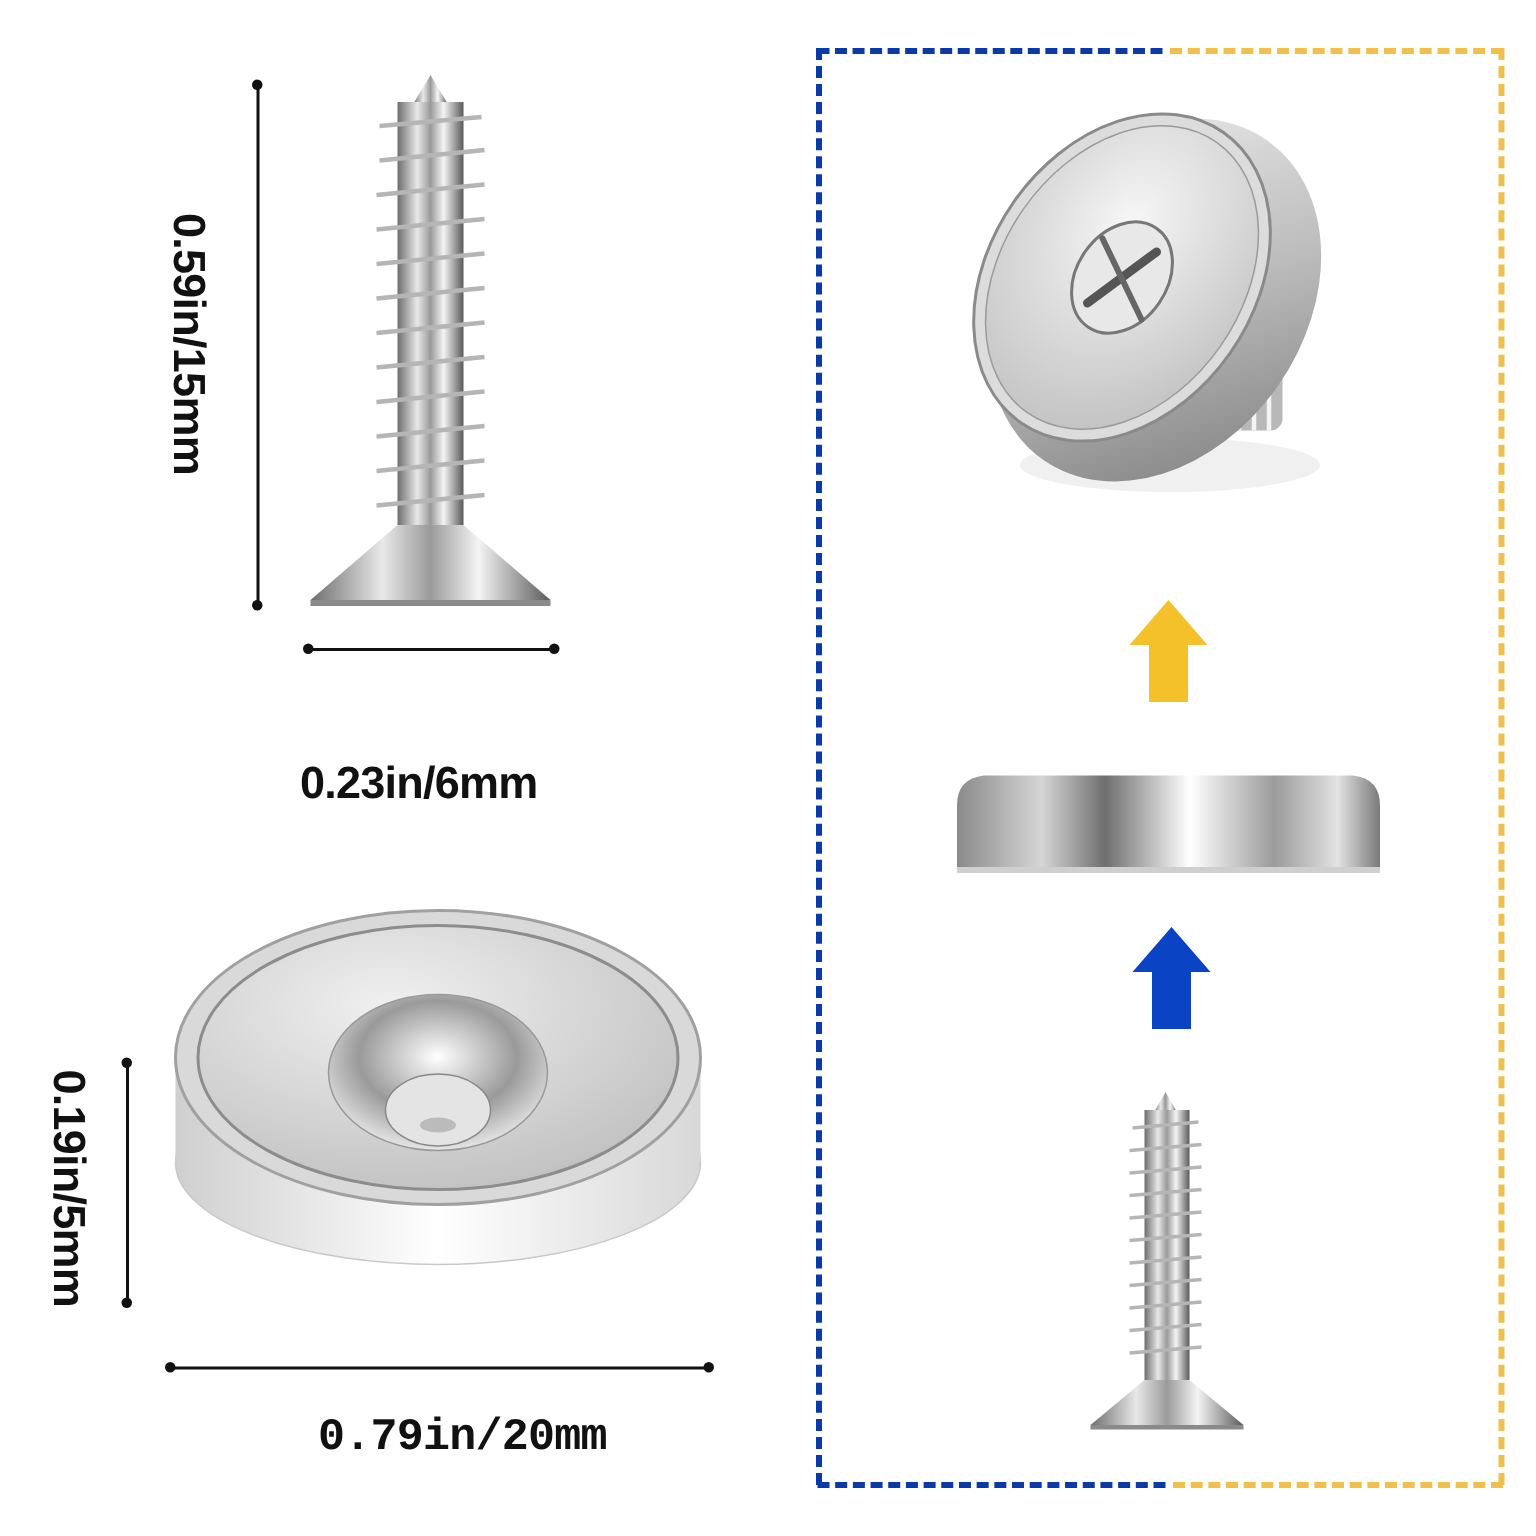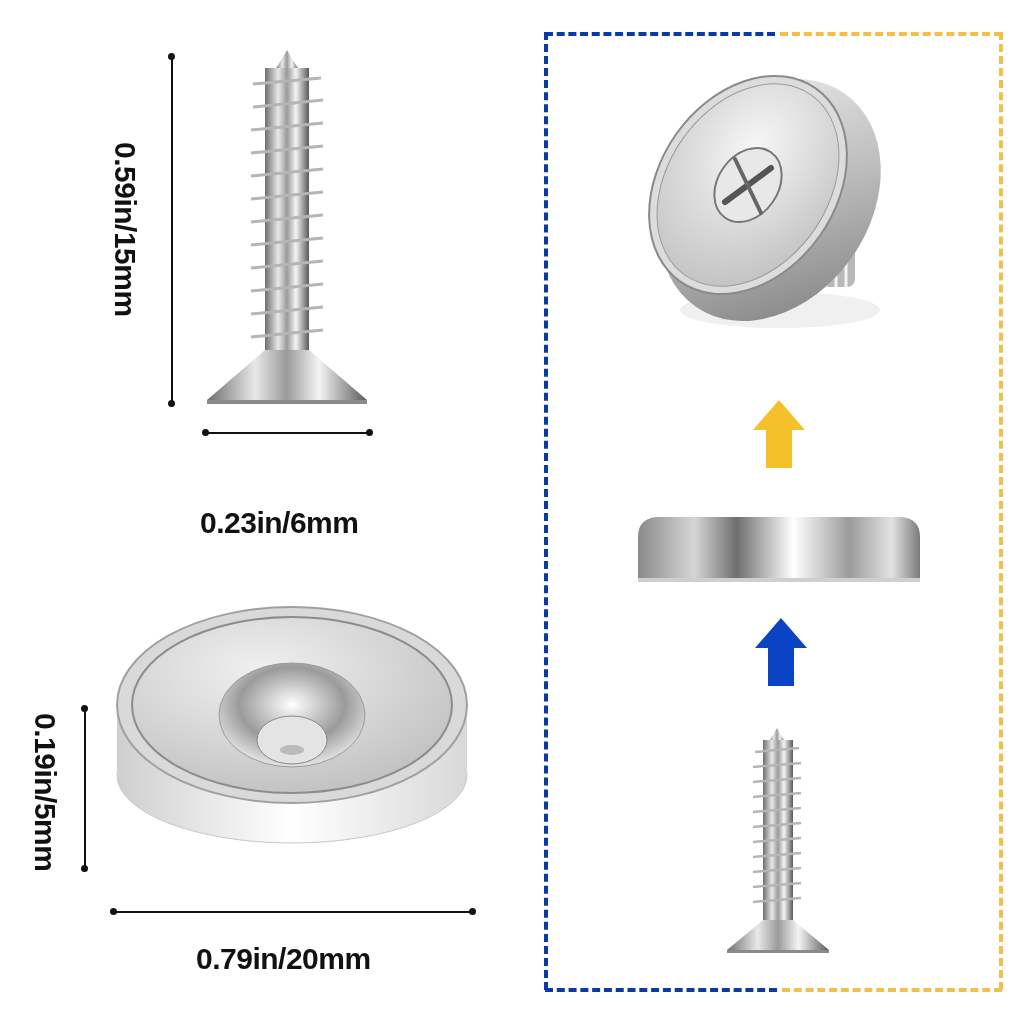--- a/index.html
+++ b/index.html
@@ -64,21 +64,21 @@
 
 <div>
   <div class="dim-line" style="left:84px;top:708px;width:2px;height:160px;"></div>
   <div class="dot" style="left:81px;top:705px;"></div>
   <div class="dot" style="left:81px;top:865px;"></div>
   <div class="label vert" style="left:-30px;top:771px;width:150px;text-align:center;">0.19in/5mm</div>
 
   <div class="dim-line" style="left:114px;top:911px;width:360px;height:2px;"></div>
   <div class="dot" style="left:110px;top:908px;"></div>
   <div class="dot" style="left:469px;top:908px;"></div>
-  <div class="label" style="left:196px;top:942px;">0.79in/20mm</div>
+  <div class="label" style="left:212px;top:942px;font-family:Liberation Mono, monospace;">0.79in/20mm</div>
 
   <svg style="left:115px;top:605px;" width="355" height="240" viewBox="0 0 355 240">
     <defs>
       <linearGradient id="side" x1="0" x2="1">
         <stop offset="0" stop-color="#cfcfcf"></stop>
           <stop offset="0.5" stop-color="#ffffff"></stop>
           <stop offset="1" stop-color="#d8d8d8"></stop>
       </linearGradient>
       <radialGradient id="face" cx="0.4" cy="0.3" r="0.8">
         <stop offset="0" stop-color="#f0f0f0"></stop>

